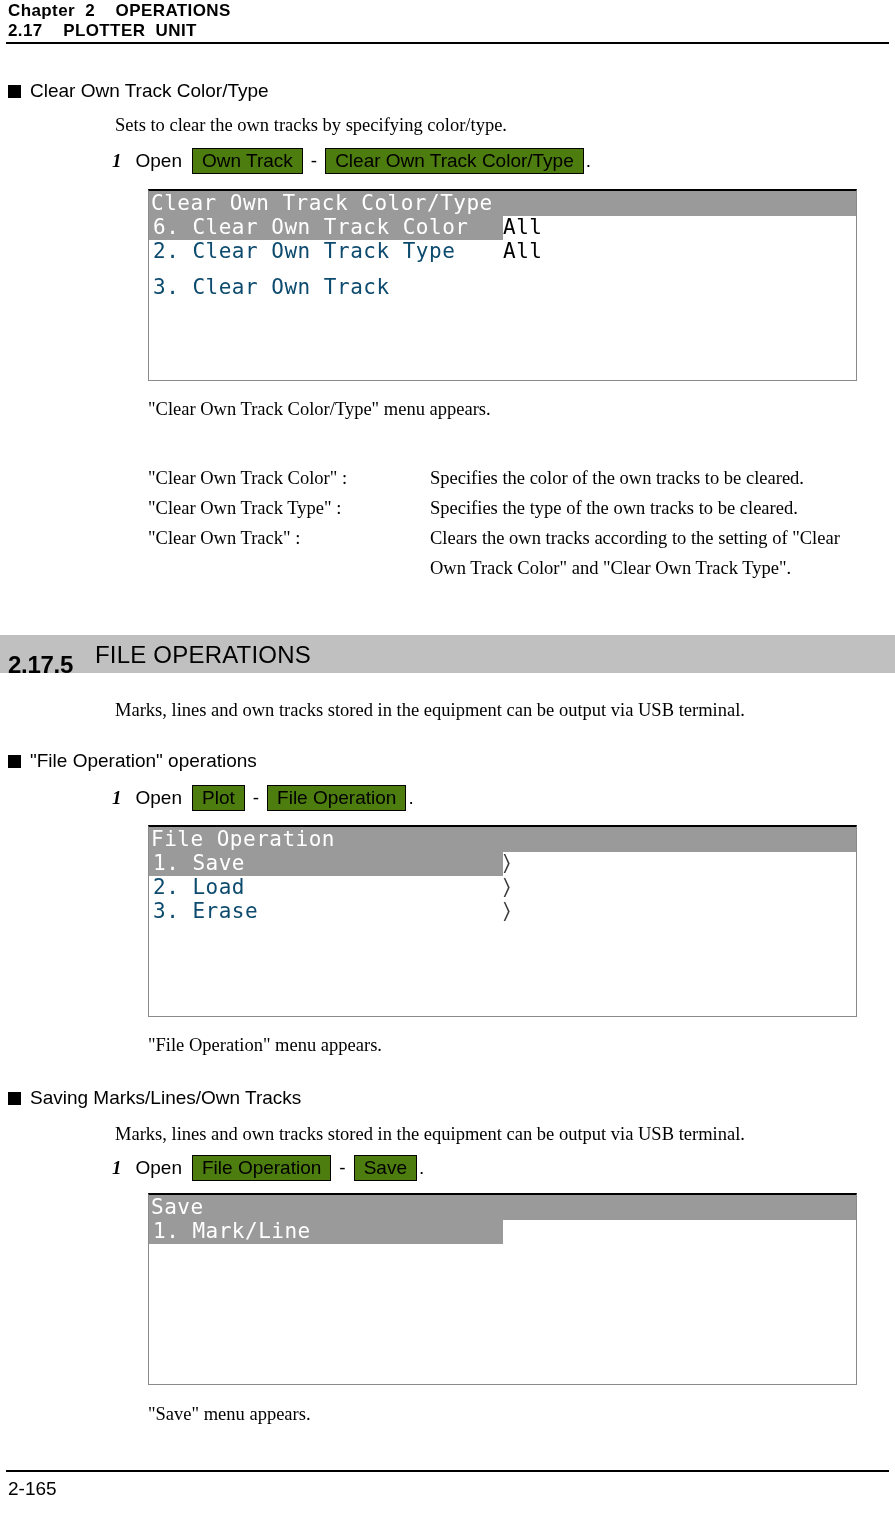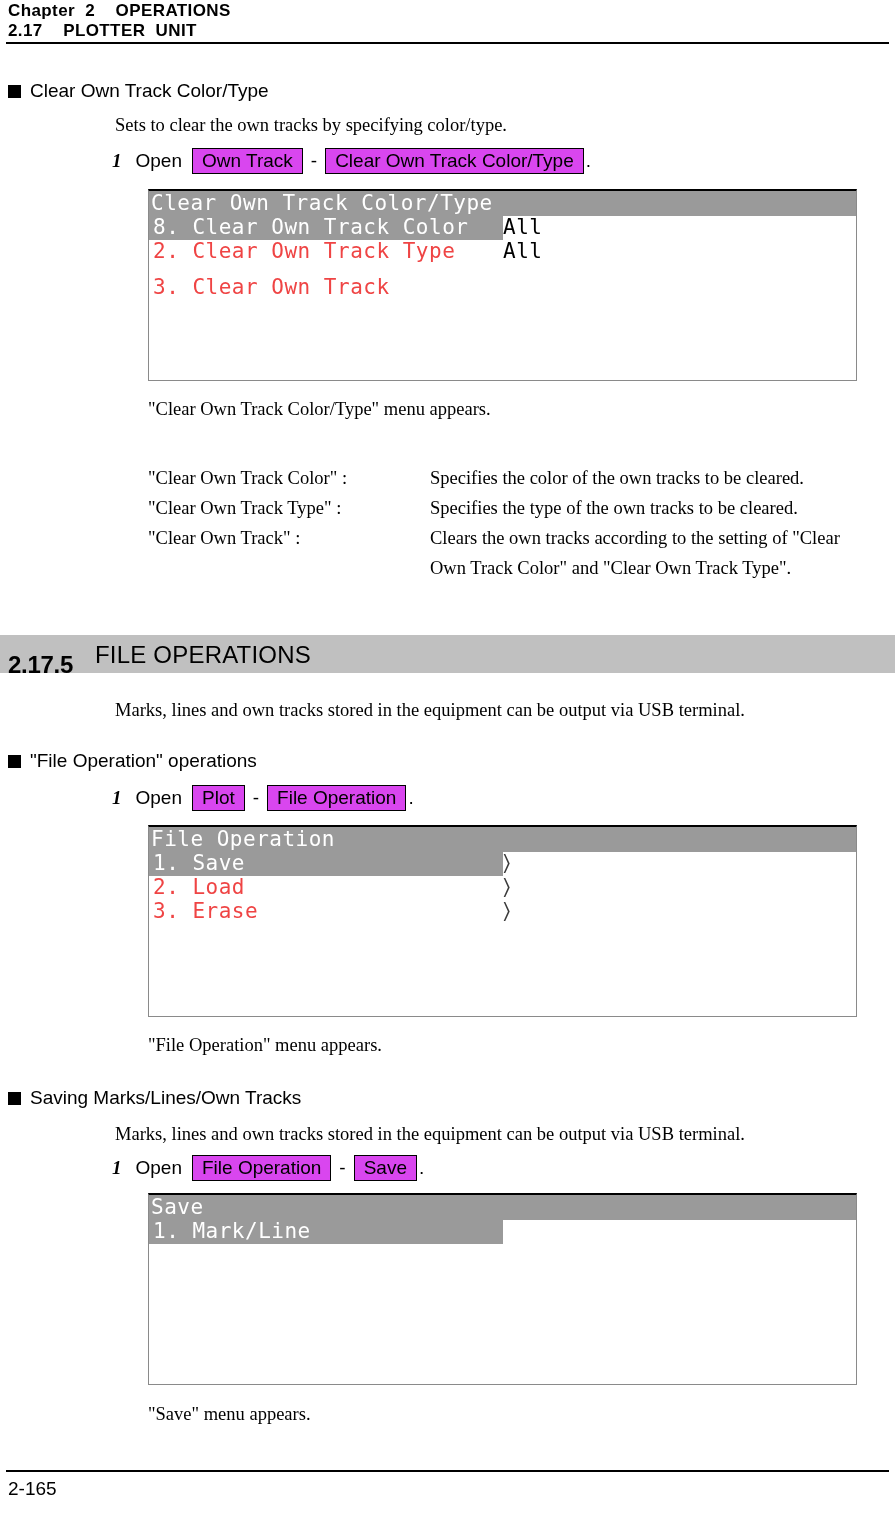--- a/index.html
+++ b/index.html
@@ -93,21 +93,21 @@
   }
   .step-open {
     margin-right: 10px;
   }
   .key-box {
     border: 1.5px solid #000000;
     padding: 1px 9px 2px 9px;
     font-family: "Liberation Sans", "DejaVu Sans", sans-serif;
     font-size: 19px;
     line-height: 1.12;
-    background: #d946ef;
+    background: #4d7c0f;
   }
   .dash {
     margin: 0 8px;
   }
   .period {
     margin-left: 2px;
   }
 
   
   .section-band {
@@ -180,21 +180,21 @@
     height: 24px;
     background: #9a9a9a;
   }
   .row-label {
     position: absolute;
     left: 4px;
     top: -1px;
     font-size: 21px;
     letter-spacing: 0.5px;
     white-space: pre;
-    color: #ef4444;
+    color: #0c4a6e;
   }
   .menu-row.selected .row-label {
     color: #ffffff;
   }
   .row-value {
     position: absolute;
     left: 354px;
     top: -1px;
     font-size: 21px;
     letter-spacing: 0.5px;
@@ -274,21 +274,21 @@
   <span class="key-box">Clear Own Track Color/Type</span>
   <span class="period">.</span>
 </div>
 
 <div class="menu-shot" style="top:189px;">
   <div class="menu-title">
     <span>Clear Own Track Color/Type</span>
   </div>
   <div class="menu-row selected" style="top:25px;">
     <div class="row-hl"></div>
-    <span class="row-label">8. Clear Own Track Color</span>
+    <span class="row-label">6. Clear Own Track Color</span>
     <span class="row-value">All</span>
   </div>
   <div class="menu-row" style="top:49px;">
     <span class="row-label">2. Clear Own Track Type</span>
     <span class="row-value">All</span>
   </div>
   <div class="menu-row" style="top:73px;margin-top:12px;">
     <span class="row-label">3. Clear Own Track</span>
     <span class="row-value"></span>
   </div>

